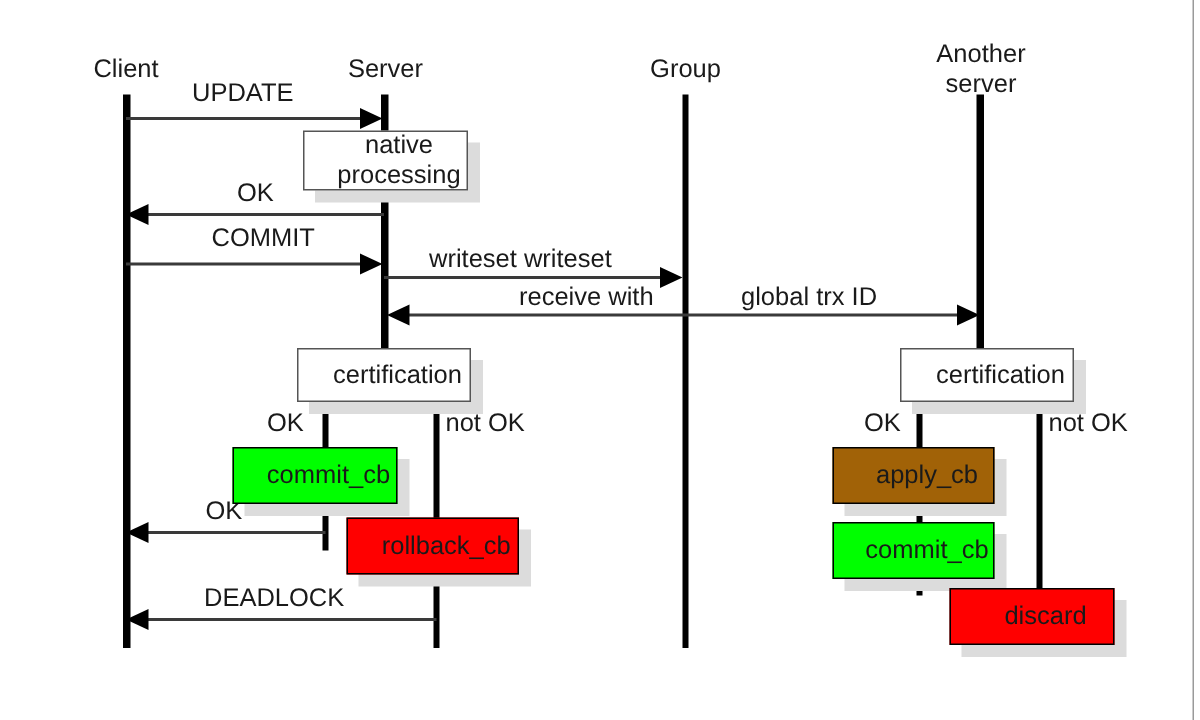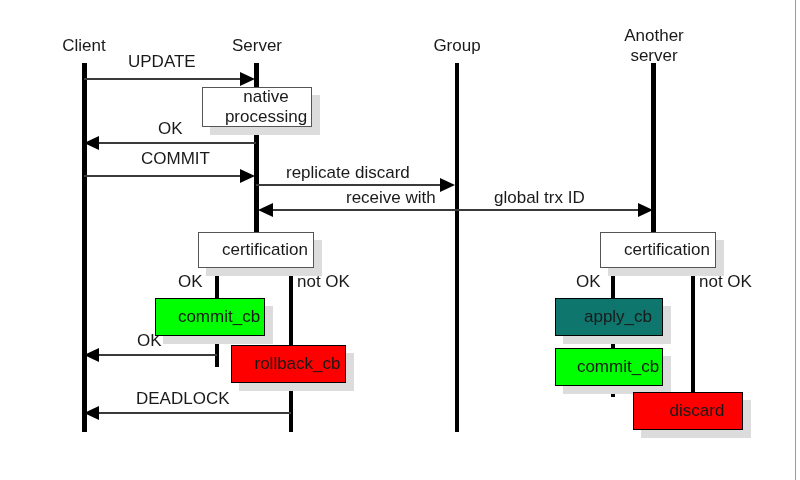--- a/index.html
+++ b/index.html
@@ -144,21 +144,21 @@
   <div class="msg-line" style="left:98px; top:142px; width:158px;"></div>
   <div class="arrowhead left" style="left:84px; top:136px;"></div>
   <div class="msg-label" style="left:158px; top:119px;">OK</div>
 
   <div class="msg-line" style="left:84px; top:175px; width:156px;"></div>
   <div class="arrowhead right" style="left:240px; top:169px;"></div>
   <div class="msg-label" style="left:141px; top:149px;">COMMIT</div>
 
   <div class="msg-line" style="left:256px; top:184px; width:184px;"></div>
   <div class="arrowhead right" style="left:440px; top:178px;"></div>
-  <div class="msg-label" style="left:286px; top:163px;">replicate discard</div>
+  <div class="msg-label" style="left:286px; top:163px;">writeset writeset</div>
 
   <div class="msg-line" style="left:272px; top:209px; width:366px;"></div>
   <div class="arrowhead left" style="left:258px; top:203px;"></div>
   <div class="arrowhead right" style="left:638px; top:203px;"></div>
   <div class="msg-label" style="left:346px; top:188px;">receive with</div>
   <div class="msg-label" style="left:466px; top:188px;margin-left:28px;">global trx ID</div>
 
   <div class="shadow" style="left:206px; top:240px; width:116px; height:36px;"></div>
   <div class="node-box plain" style="left:198px; top:232px; width:116px; height:36px;">certification</div>
 
@@ -179,21 +179,21 @@
   <div class="arrowhead left" style="left:84px; top:406px;"></div>
   <div class="msg-label" style="left:136px; top:389px;">DEADLOCK</div>
 
   <div class="shadow" style="left:608px; top:240px; width:116px; height:36px;"></div>
   <div class="node-box plain" style="left:600px; top:232px; width:116px; height:36px;">certification</div>
 
   <div class="branch-label" style="left:576px; top:272px;">OK</div>
   <div class="branch-label" style="left:699px; top:272px;">not OK</div>
 
   <div class="shadow" style="left:563px; top:306px; width:108px; height:38px;"></div>
-  <div class="node-box" style="left:555px; top:298px; width:108px; height:38px; background:#0f766e;">apply_cb</div>
+  <div class="node-box" style="left:555px; top:298px; width:108px; height:38px; background:#a16207;">apply_cb</div>
 
   <div class="shadow" style="left:563px; top:356px; width:108px; height:38px;"></div>
   <div class="node-box" style="left:555px; top:348px; width:108px; height:38px; background:#00ff00;">commit_cb</div>
 
   <div class="shadow" style="left:641px; top:400px; width:110px; height:38px;"></div>
   <div class="node-box" style="left:633px; top:392px; width:110px; height:38px; background:#ff0000;">discard</div>
 
 </div>
 
 </body></html>

